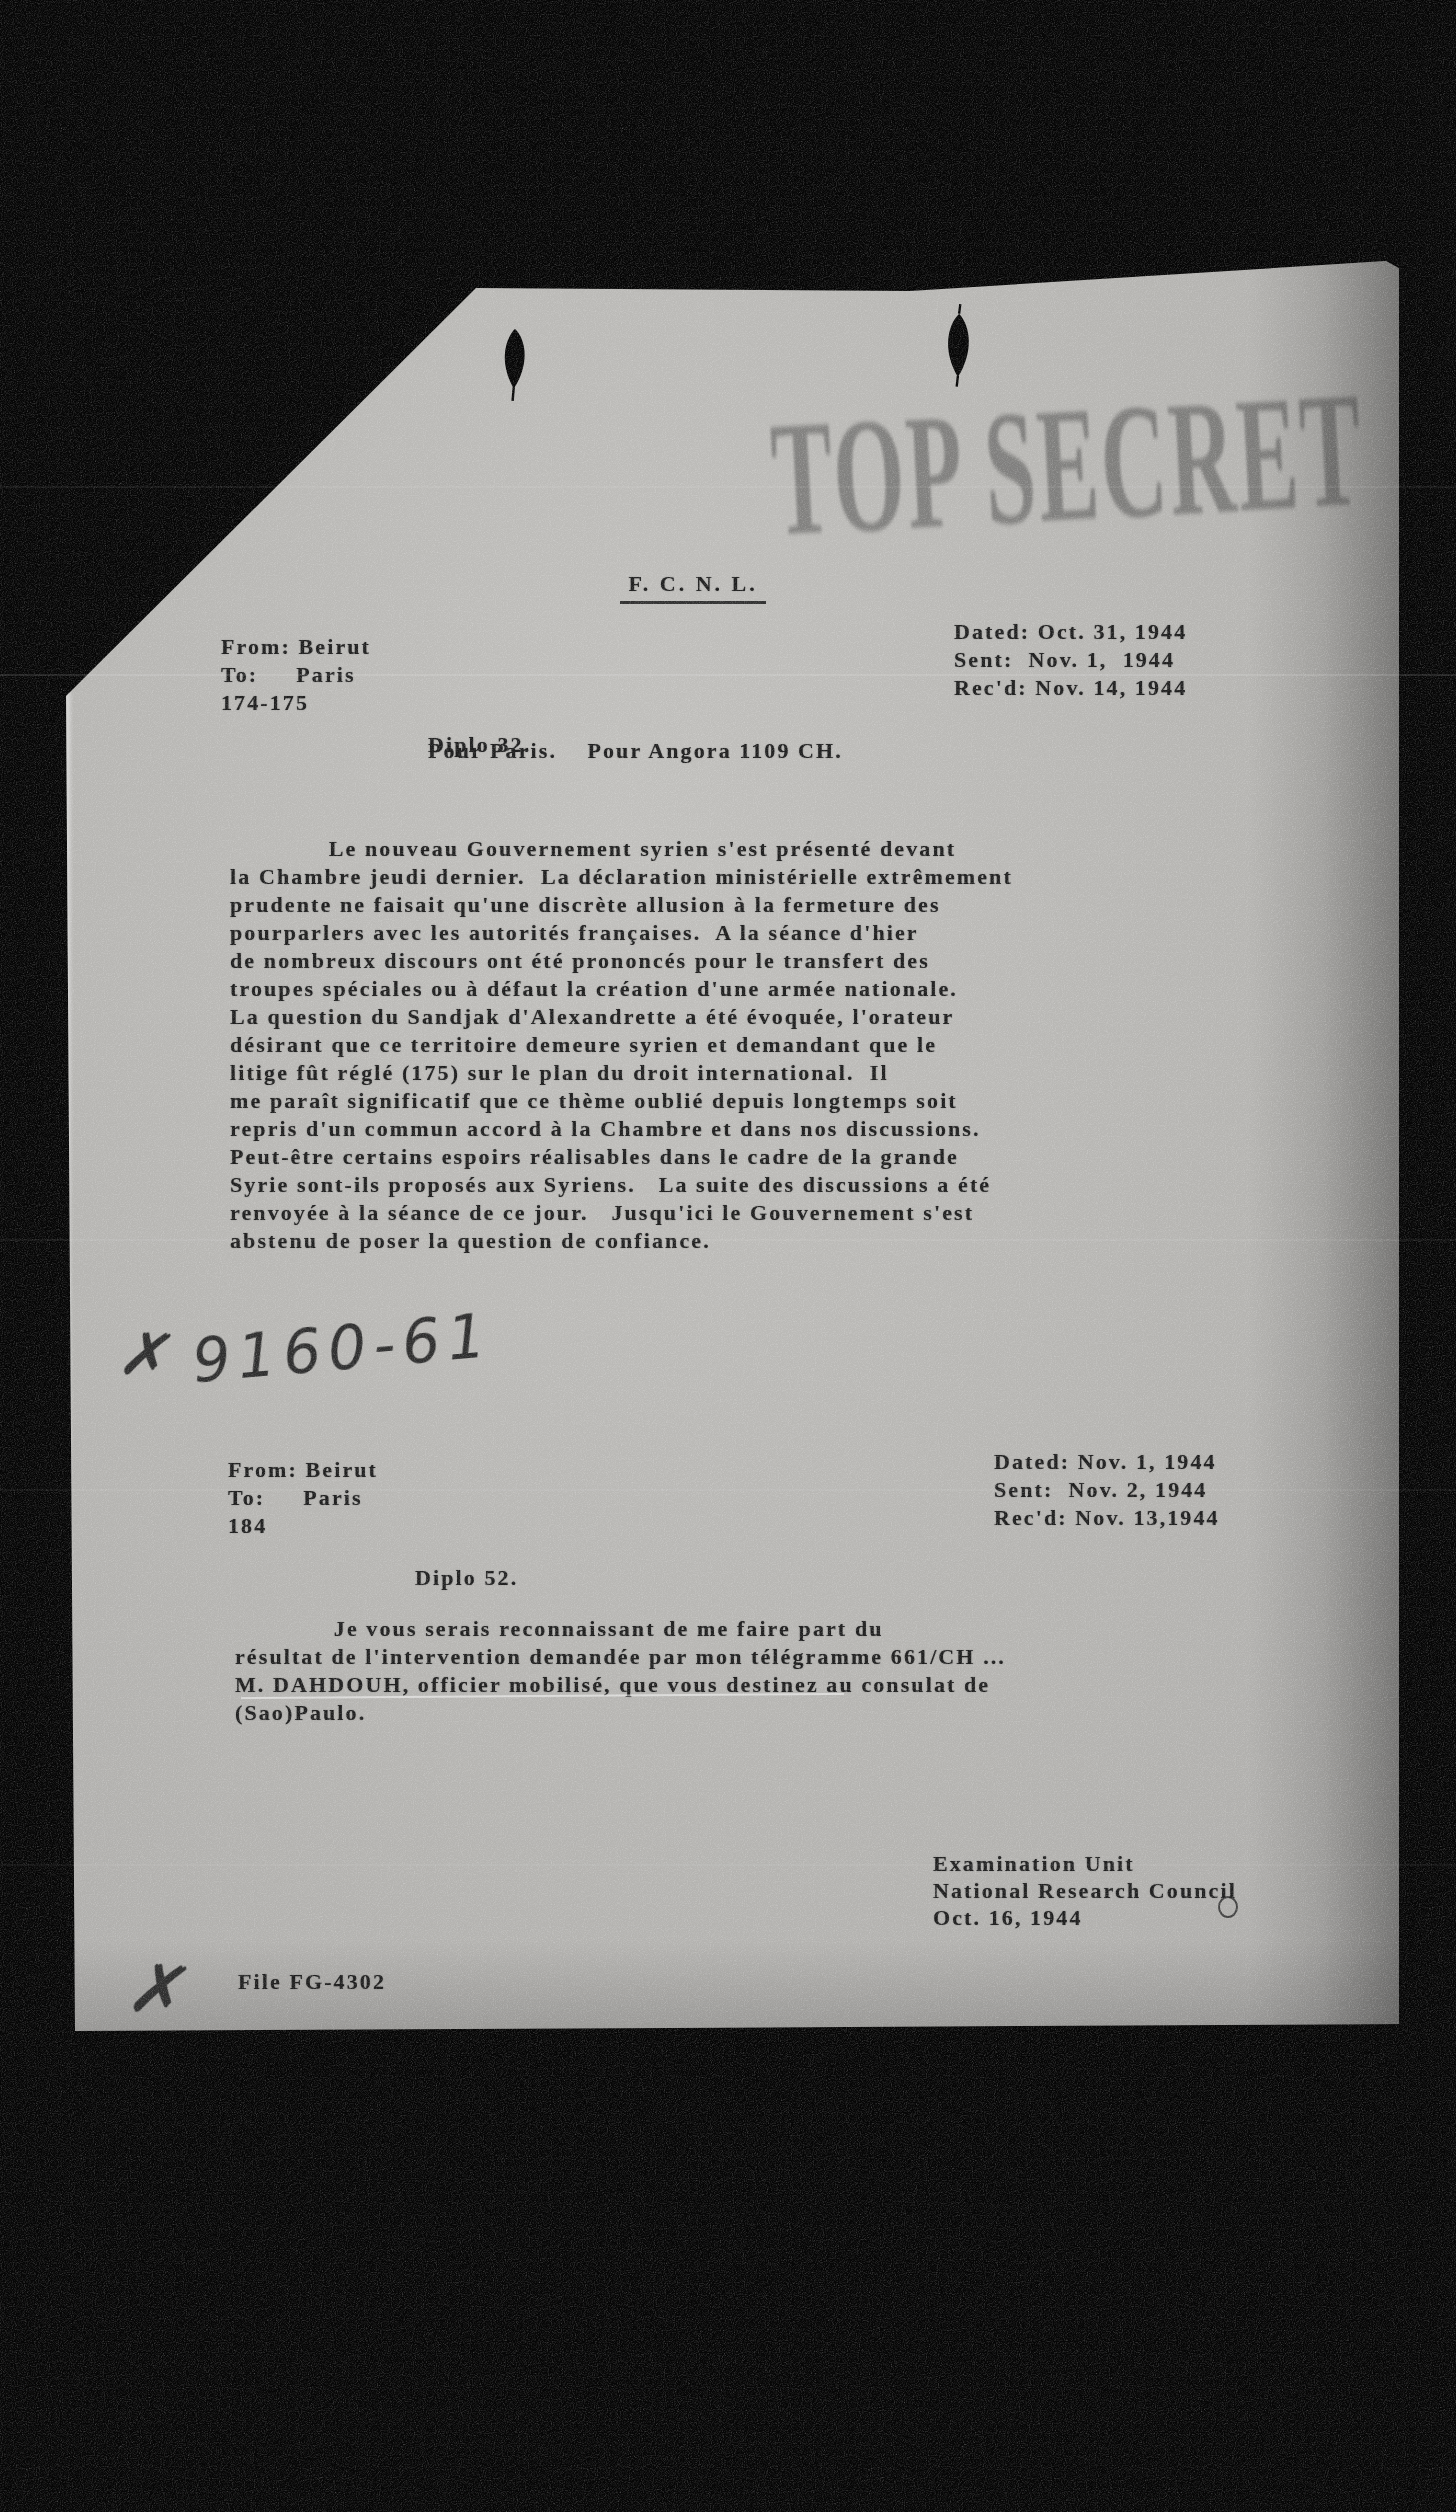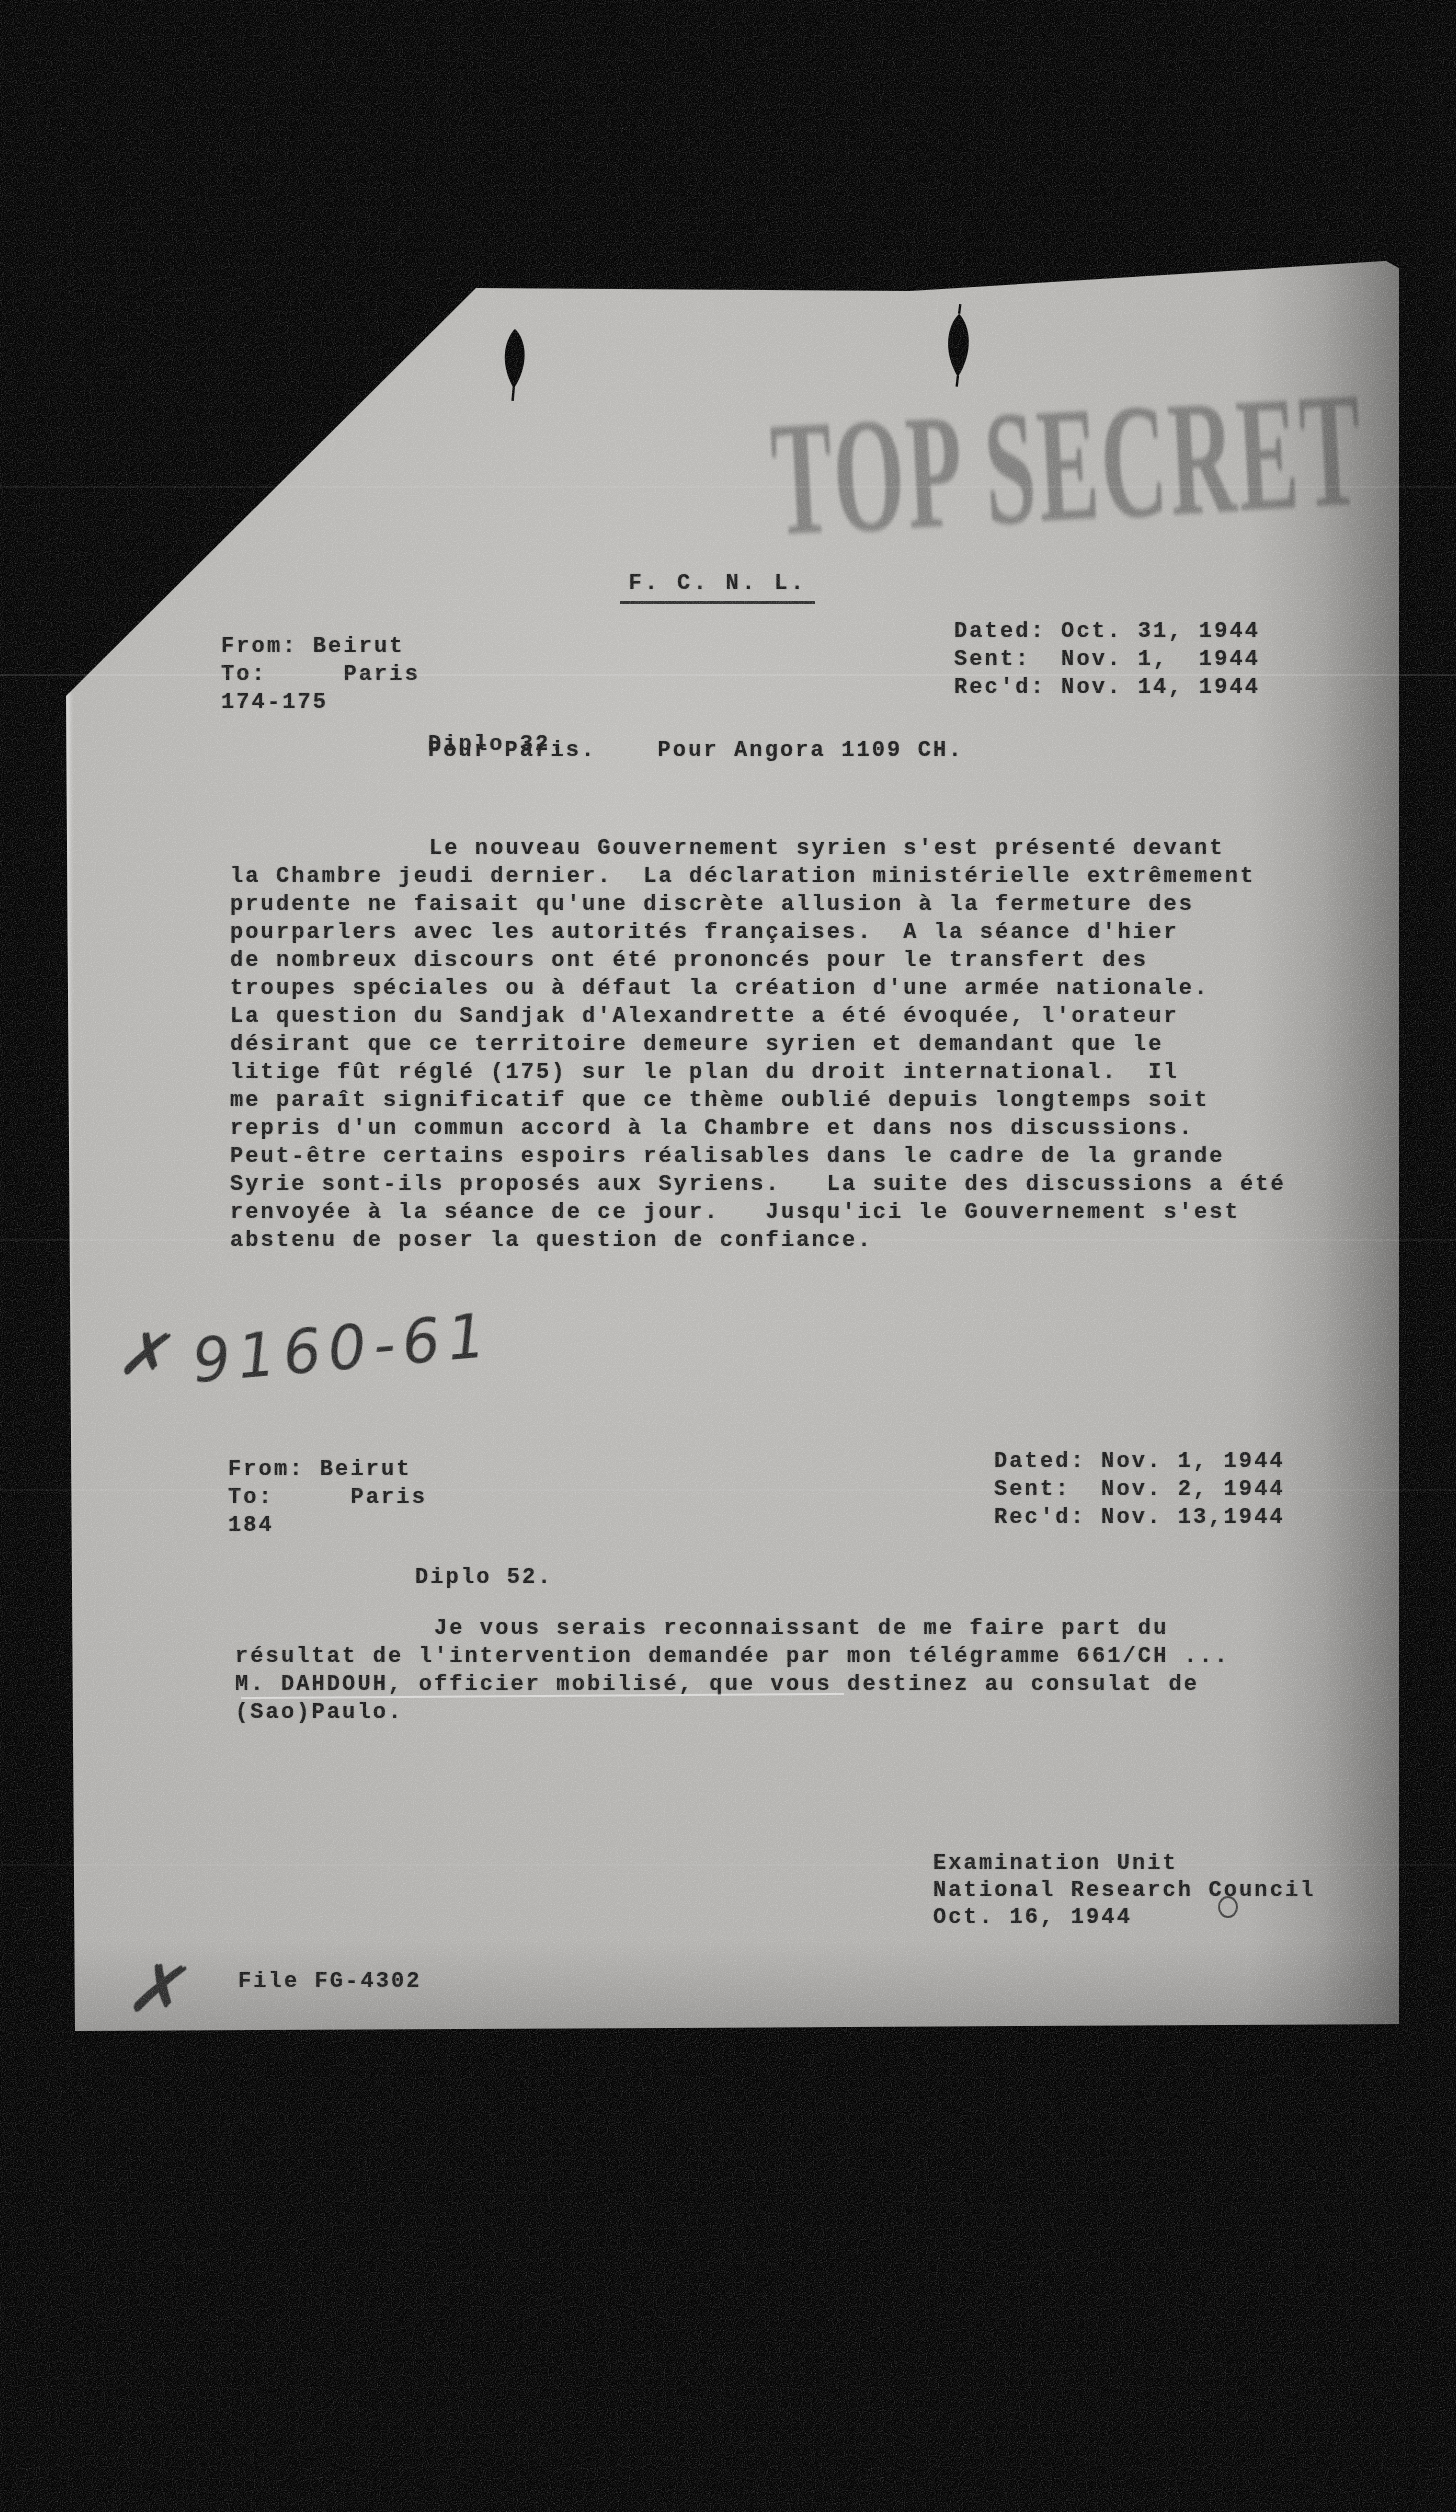--- a/index.html
+++ b/index.html
@@ -18,21 +18,21 @@
   }
   .edge-light{
     position:absolute;left:0;top:431px;width:7.2px;height:1339px;
     background:linear-gradient(to right, rgba(255,255,255,0.55), rgba(255,255,255,0));
     filter:blur(1.2px);
   }
 
   
   .tw{
     position:absolute;white-space:pre;
-    font-family:Liberation Mono, monospace;
+    font-family:Liberation Serif, serif;
     font-weight:700;color:#1f1f1f;
     font-size:22px;letter-spacing:2.1px;line-height:28px;
     filter:blur(0.3px);text-shadow:0 0 1.2px rgba(25,25,25,0.45);
   }
   .lh47{line-height:28px;}
   .lh45{line-height:27px;}
   .heading{
     font-size:22px;letter-spacing:3px;
     border-bottom:3px solid rgba(25,25,25,0.85);
     padding:0 8.4px 3px 8.4px;

